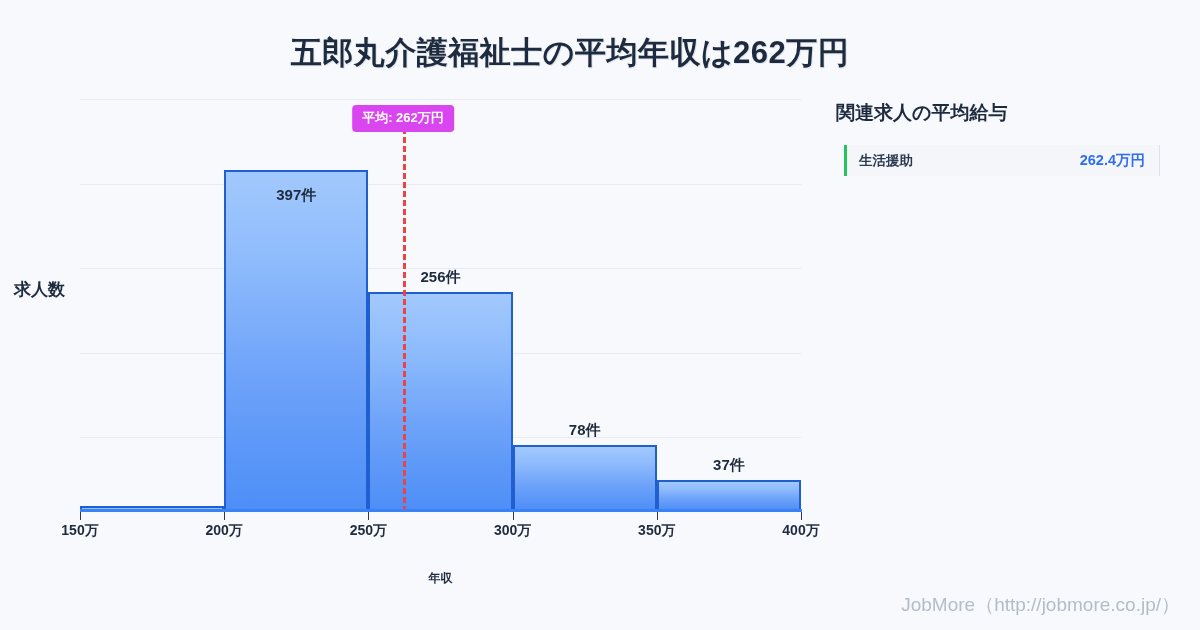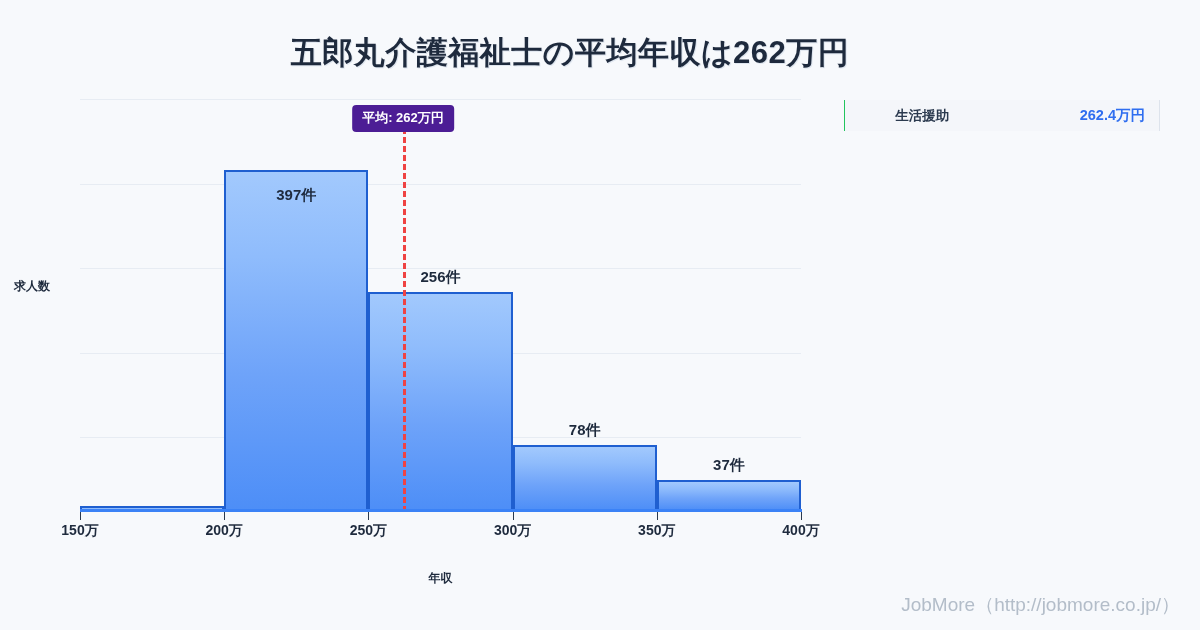--- a/index.html
+++ b/index.html
@@ -71,21 +71,21 @@
     font-weight:bold;
     color:#1e2a3d;
     transform:translateX(-50%);
     white-space:nowrap;
   }
 
   
   #y-axis-title {
     position:absolute;
     left:14px; top:278px;
-    font-size:12px;
+    font-size:17px;
     font-weight:bold;
     color:#1e2a3d;
     white-space:nowrap;
   }
   
   #x-axis-title {
     position:absolute;
     left:80px; top:570px;
     width:721px;
     text-align:center;
@@ -98,21 +98,21 @@
   #avg-line {
     position:absolute;
     left:402px; top:128px;
     width:0; height:384px;
     border-left:3px dashed #ef4343;
   }
   #avg-badge {
     position:absolute;
     left:402px; top:105px;
     transform:translateX(-50%);
-    background:#4c1d95;
+    background:#d946ef;
     color:#ffffff;
     font-size:13px;
     font-weight:bold;
     padding:4px 10px 5px 10px;
     border-radius:4px;
     white-space:nowrap;
   }
 
   
   #side-panel {
@@ -128,25 +128,24 @@
   }
   #salary-table {
     border-collapse:collapse;
     width:316px;
     margin-left:8px;
   }
   #salary-table tr { height:31px; }
   #salary-table tr:nth-child(odd)  { background:#f4f6fa; }
   #salary-table tr:nth-child(even) { background:#ffffff; }
   #salary-table td {
-    border-left:1px solid #22c55e;
+    border-left:3px solid #22c55e;
     border-right:1px solid #dde3ec;
     font-size:13.5px;
     padding:0;
-    text-align:center;
   }
   #salary-table td.job-name {
     border-right:none;
     padding-left:12px;
     font-weight:bold;
     color:#2b3a4f;
   }
   #salary-table td.job-salary {
     border-left:none;
     padding-right:14px;
@@ -206,20 +205,21 @@
     <div class="tick" style="left: 656.8px;"></div>
     <div class="xtick-label" style="left: 656.8px;">350万</div>
     <div class="tick" style="left: 801px;"></div>
     <div class="xtick-label" style="left: 801px;">400万</div>
   </div>
 
 <div id="y-axis-title">求人数</div>
 <div id="x-axis-title">年収</div>
 
 <div id="side-panel">
+  <div id="side-panel-title">関連求人の平均給与</div>
   <table id="salary-table">
     <tbody id="salary-table-body">
         <tr>
           <td class="job-name">生活援助</td>
           <td class="job-salary">262.4万円</td>
         </tr>
       </tbody>
   </table>
 </div>
 

